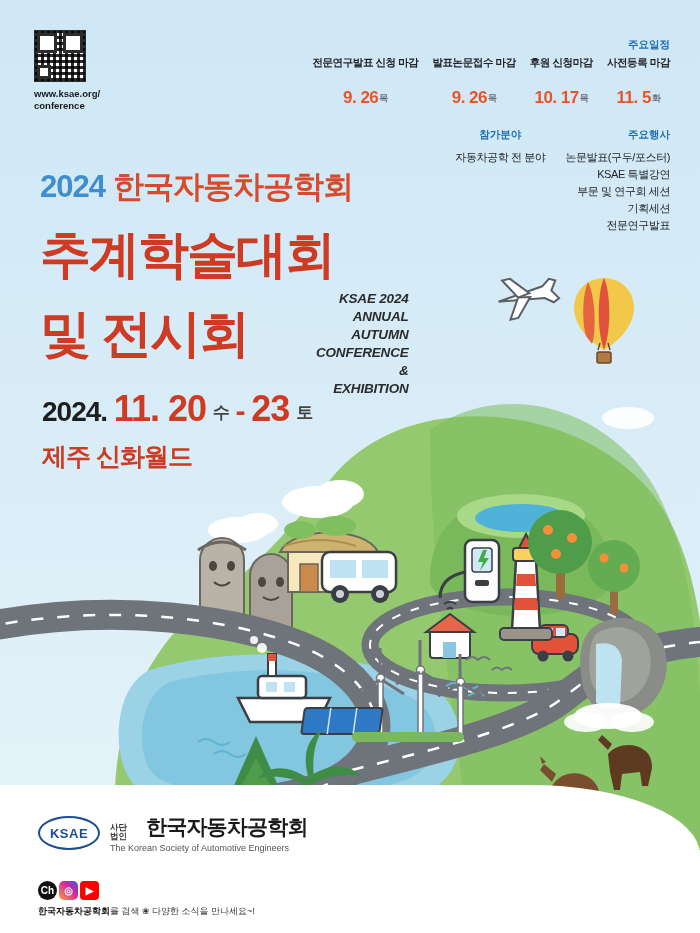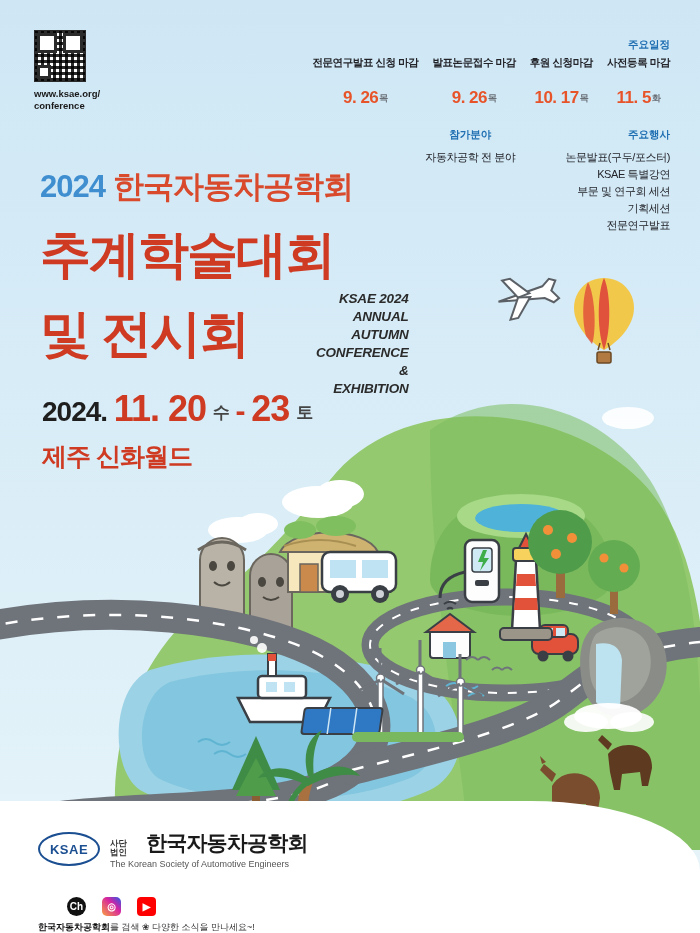--- a/index.html
+++ b/index.html
@@ -61,21 +61,21 @@
     font-size: 9px; color: #6a6f76; font-weight: 700; vertical-align: 2px; margin-left: 1px;
   }
   .sched-key-title {
     position: absolute; right: 30px; top: 38px;
     font-size: 10.5px; font-weight: 800; color: #1f6fb2;
   }
 
   
   .info {
     position: absolute; top: 128px; right: 30px;
-    display: flex; gap: 50px; align-items: flex-start;
+    display: flex; gap: 20px; align-items: flex-start;
   }
   .info-col { text-align: center; }
   .info-col.right { text-align: right; }
   .info-head {
     font-size: 10.5px; font-weight: 800; color: #1f6fb2; margin-bottom: 7px;
   }
   .info-line { font-size: 11px; color: #23242a; line-height: 17px; letter-spacing: -0.4px; }
 
   
   .title-wrap { position: absolute; left: 40px; top: 168px; }
@@ -99,34 +99,34 @@
   .d-dash { color: #cf3a22; font-size: 30px; }
   .venue {
     margin-top: 10px; font-size: 25px; font-weight: 800; color: #cf3a22; letter-spacing: -1px;
   }
 
   
   .illus { position: absolute; left: 0; top: 230px; width: 700px; height: 620px; }
 
   
   .footer {
-    position: absolute; left: 0; bottom: 0; width: 700px; height: 132px;
+    position: absolute; left: 0; bottom: 0; width: 700px; height: 148px;
     background: #ffffff;
     border-top-right-radius: 170px 70px;
   }
   .footer-logo { position: absolute; left: 38px; top: 28px; display: flex; align-items: center; gap: 10px; }
   .ksae-oval {
     width: 62px; height: 34px; border-radius: 50%;
     border: 2px solid #1b4f91; display: flex; align-items: center; justify-content: center;
     color: #1b4f91; font-weight: 800; font-size: 13px; letter-spacing: 0.5px;
   }
   .ksae-txt .k1 { font-size: 8.5px; color: #333; line-height: 9px; font-weight: 700; }
   .ksae-txt .k2 { font-size: 21px; color: #1a1a1a; font-weight: 800; letter-spacing: -0.8px; }
   .ksae-txt .k3 { font-size: 9px; color: #555; margin-top: 2px; }
-  .sns { position: absolute; left: 38px; top: 96px; display: flex; align-items: center; gap: 16px; margin-left: 29px; }
+  .sns { position: absolute; left: 38px; top: 96px; display: flex; align-items: center; gap: 2px; }
   .sns-i {
     width: 19px; height: 19px; border-radius: 5px; display: flex;
     align-items: center; justify-content: center; color: #fff; font-size: 10px; font-weight: 800;
   }
   .sns-ch { background: #111; border-radius: 50%; }
   .sns-ig { background: linear-gradient(45deg,#f9a03f,#d6249f 60%,#285AEB); }
   .sns-yt { background: #ff0000; border-radius: 4px; }
   .sns-text { position: absolute; left: 38px; top: 120px; font-size: 9px; color: #333; }
   .sns-text b { color: #111; }
 </style>

